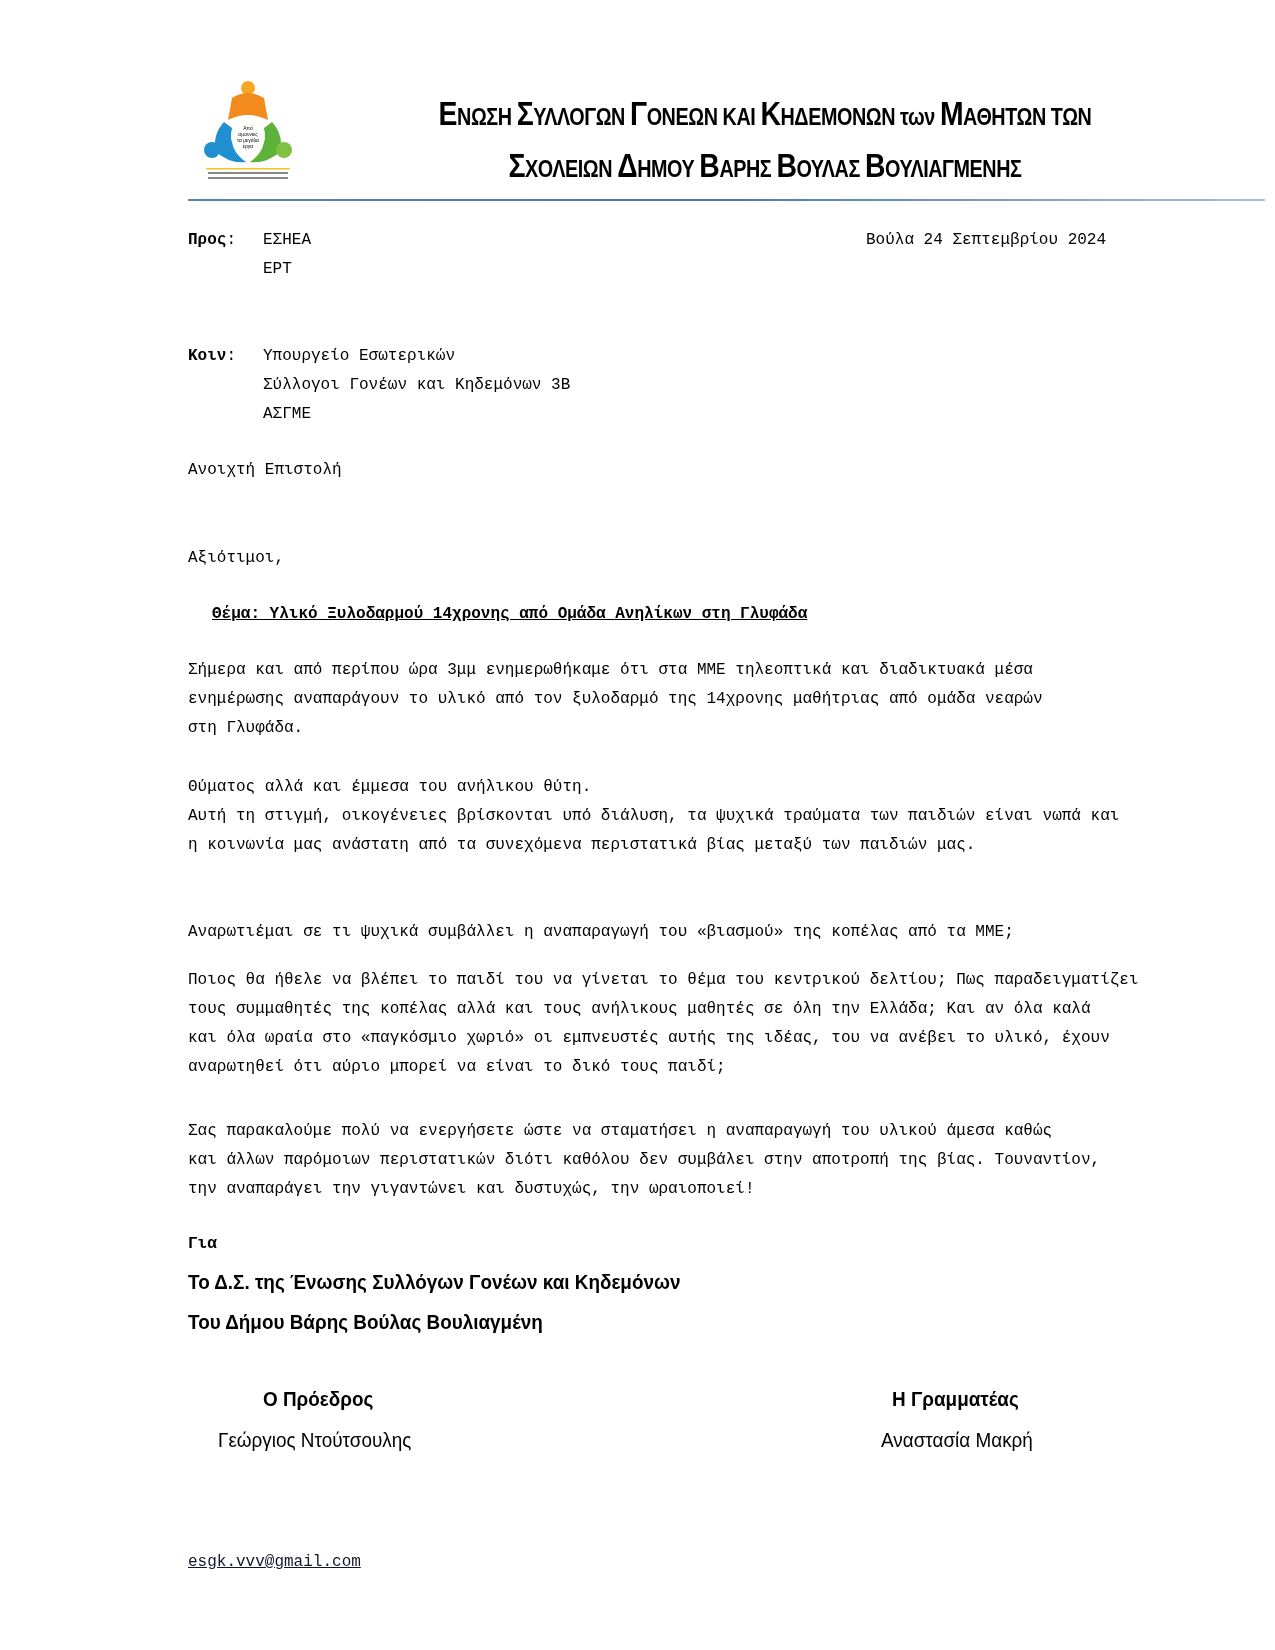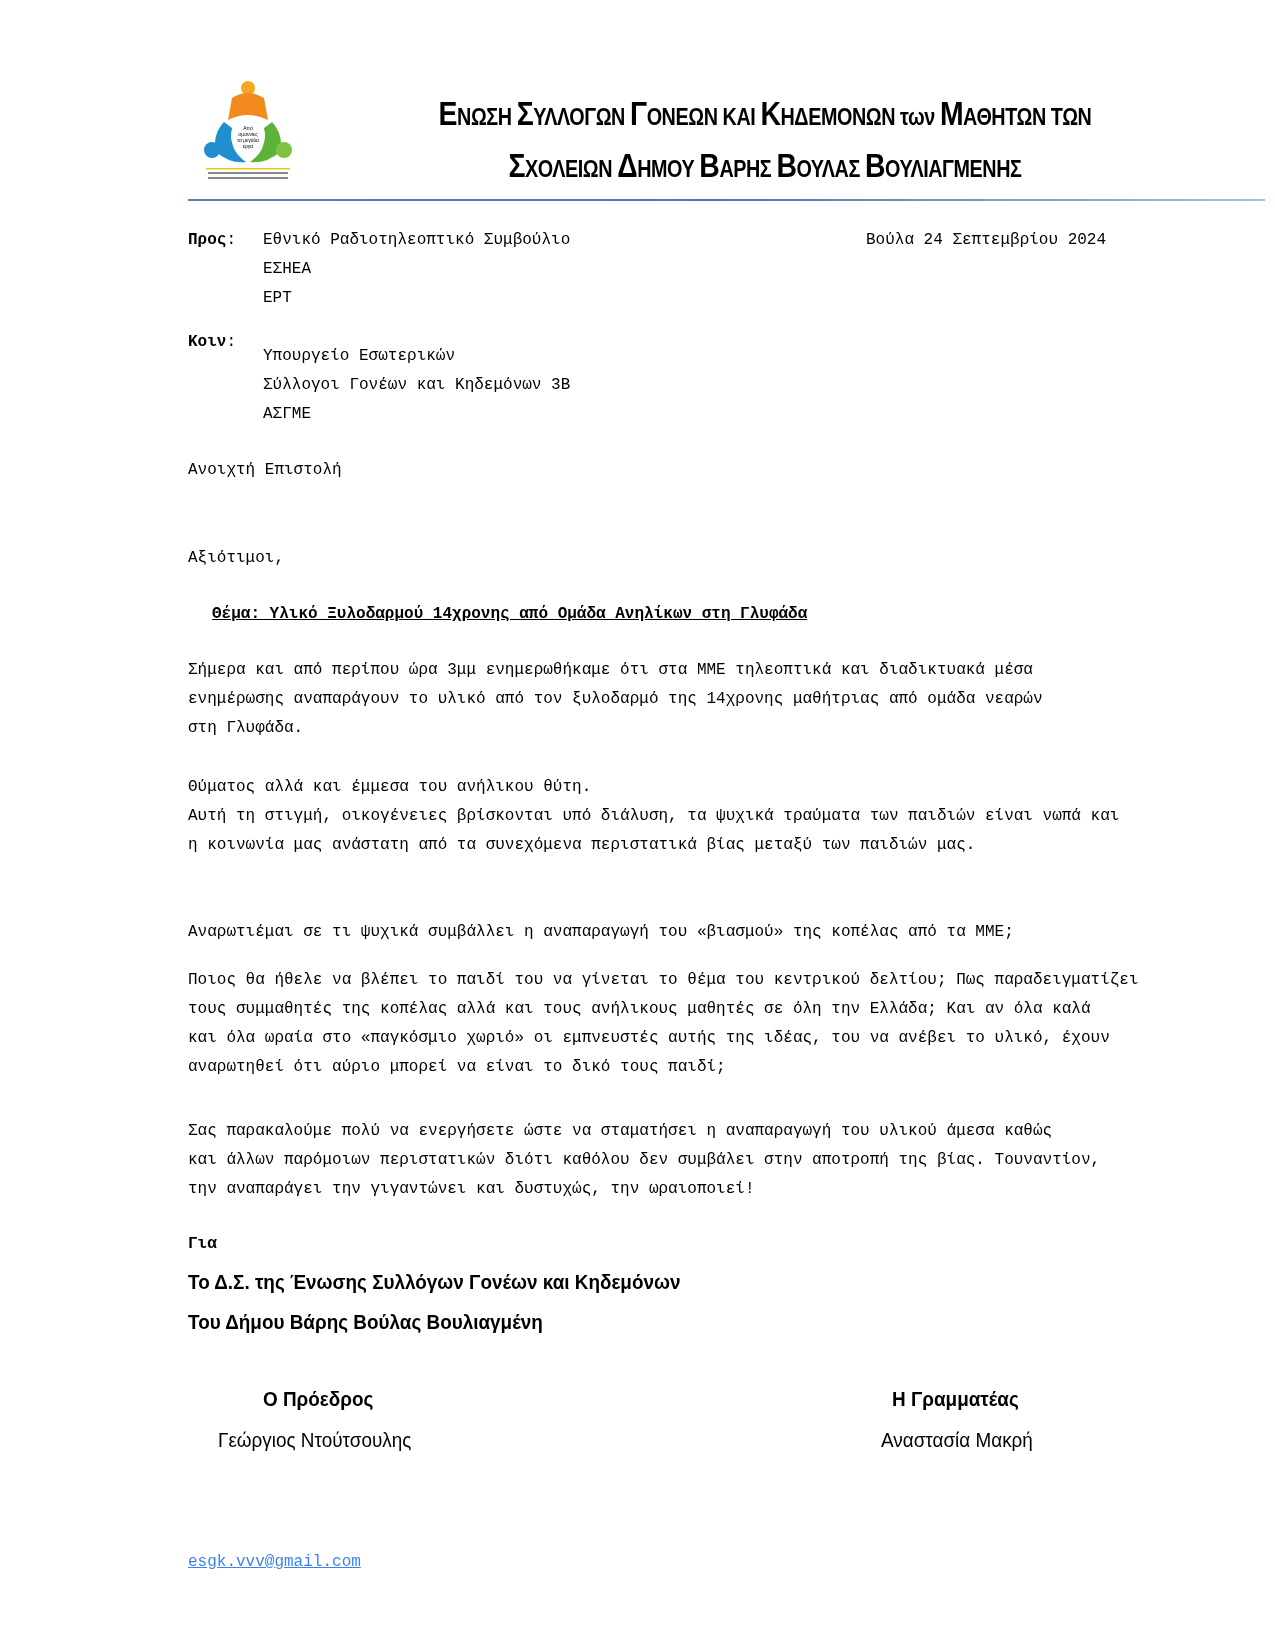--- a/index.html
+++ b/index.html
@@ -12,21 +12,21 @@
            font-family:"Liberation Sans", sans-serif; font-weight:bold;
            font-size:23px; letter-spacing:-0.5px; transform:scaleX(0.86); transform-origin:center; }
   .title .cap { font-size:33px; }
   .rule { left:188px; top:199px; width:1077px; height:2px;
           background:linear-gradient(to right,#5b7fb0,#4f77ad 50%,#a9bfdc); }
   .lbl { font-weight:bold; }
   .para { left:188px; width:1050px; }
   .subject { font-weight:bold; text-decoration:underline; }
   .sig { font-family:"Liberation Sans", sans-serif; font-size:21px; transform:scaleX(0.9); transform-origin:left; }
   .sigb { font-weight:bold; }
-  .email { color:#3b82f6; text-decoration:underline;text-align:center; }
+  .email { color:#0f172a; text-decoration:underline;text-align:center; }
 </style>
 </head>
 <body>
 
 <div class="abs logo">
   <svg width="92" height="104" viewBox="0 0 92 104">
     <circle cx="46" cy="8" r="7" fill="#f5a623"></circle>
     <path d="M30 18 Q46 8 62 18 L66 40 Q46 30 26 40 Z" fill="#f28a1e"></path>
     <path d="M22 42 Q10 55 14 72 Q28 84 44 82 Q26 70 30 48 Z" fill="#1f8fd0"></path>
     <path d="M70 42 Q82 55 78 72 Q64 84 48 82 Q66 70 62 48 Z" fill="#5db33a"></path>
@@ -47,27 +47,26 @@
   <span><span class="cap">Ε</span><span>ΝΩΣΗ </span></span><span><span class="cap">Σ</span><span>ΥΛΛΟΓΩΝ </span></span><span><span class="cap">Γ</span><span>ΟΝΕΩΝ ΚΑΙ </span></span><span><span class="cap">Κ</span><span>ΗΔΕΜΟΝΩΝ των </span></span><span><span class="cap">Μ</span><span>ΑΘΗΤΩΝ ΤΩΝ</span></span>
 </div>
 <div class="abs title" style="top:147px;">
   <span><span class="cap">Σ</span><span>ΧΟΛΕΙΩΝ </span></span><span><span class="cap">Δ</span><span>ΗΜΟΥ </span></span><span><span class="cap">Β</span><span>ΑΡΗΣ </span></span><span><span class="cap">Β</span><span>ΟΥΛΑΣ </span></span><span><span class="cap">Β</span><span>ΟΥΛΙΑΓΜΕΝΗΣ</span></span>
 </div>
 
 <div class="abs rule"></div>
 
 <div class="abs serif" style="left:188px; top:226px;"><span class="lbl">Προς</span>:</div>
 <div class="abs serif" style="left:263px; top:226px;">
-  <div>Εθνικό Ραδιοτηλεοπτικό Συμβούλιο</div>
   <div>ΕΣΗΕΑ</div>
   <div>ΕΡΤ</div>
 </div>
 <div class="abs serif" style="left:866px; top:226px;">Βούλα 24 Σεπτεμβρίου 2024</div>
 
-<div class="abs serif" style="left:188px; top:328px;text-align:right;"><span class="lbl">Κοιν</span>:</div>
+<div class="abs serif" style="left:188px; top:342px;text-align:right;"><span class="lbl">Κοιν</span>:</div>
 <div class="abs serif" style="left:263px; top:342px;">
   <div>Υπουργείο Εσωτερικών</div>
   <div>Σύλλογοι Γονέων και Κηδεμόνων 3Β</div>
   <div>ΑΣΓΜΕ</div>
 </div>
 
 <div class="abs serif" style="left:188px; top:456px;">Ανοιχτή Επιστολή</div>
 <div class="abs serif" style="left:188px; top:544px;">Αξιότιμοι,</div>
 <div class="abs serif subject" style="left:188px; top:600px;margin-left:24px;">Θέμα: Υλικό Ξυλοδαρμού 14χρονης από Ομάδα Ανηλίκων στη Γλυφάδα</div>
 

